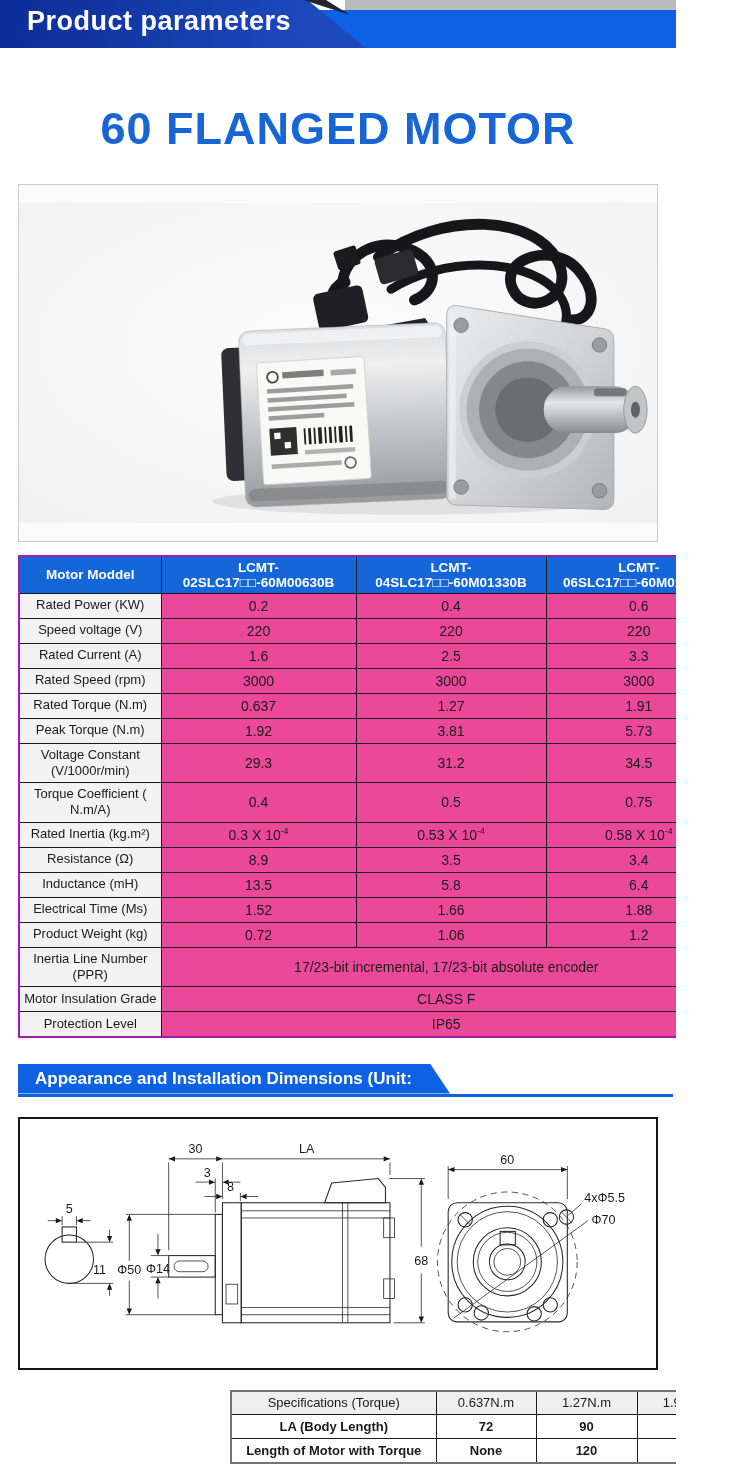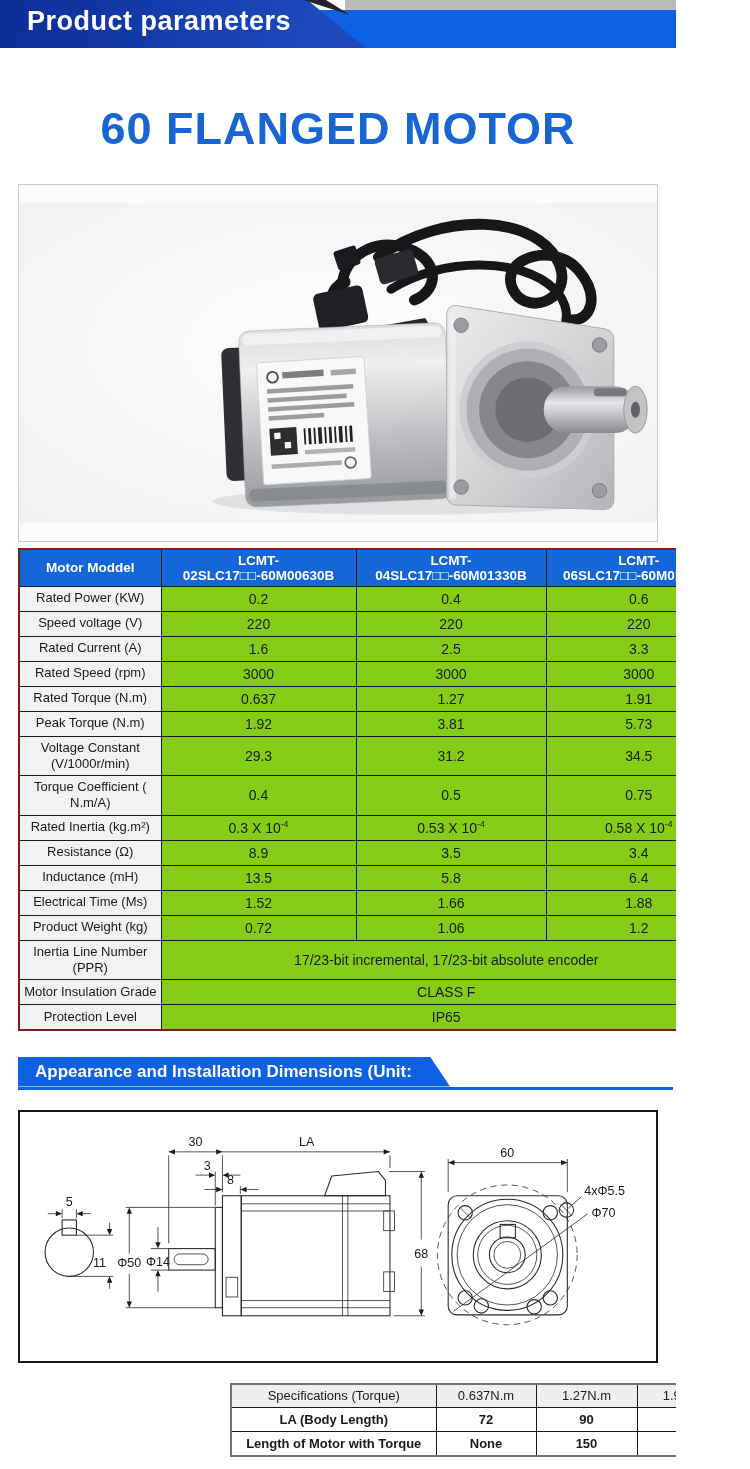--- a/index.html
+++ b/index.html
@@ -29,24 +29,24 @@
   
   .main-title{margin:56px 0 0;text-align:center;color:var(--title);
     font-size:45px;font-weight:800;letter-spacing:1px;line-height:1.1;}
 
   
   .photo-panel{margin:30px 18px 0;height:358px;border:1px solid #c9cacb;background:#fbfbfc;
     display:flex;align-items:center;justify-content:center;overflow:hidden;}
 
   
   table{border-collapse:collapse;table-layout:fixed;}
-  .spec-table{width:713px;margin:6px 0 0 18px;border:2px solid #7f1d1d;}
+  .spec-table{width:713px;margin:13px 0 0 18px;border:2px solid #a21caf;}
   .spec-table th,.spec-table td{border:1px solid #1a1a1a;text-align:center;vertical-align:middle;padding:3px 4px;}
   .spec-table th{background:var(--thead);color:#fff;font-size:13.5px;font-weight:bold;height:27px;}
-  .spec-table td{font-size:14px;height:25px;background:#84cc16;}
+  .spec-table td{font-size:14px;height:25px;background:#ec4899;}
   .spec-table td.lbl{background:#f2f2f2;font-size:13px;white-space:pre-line;line-height:1.25;}
   sup{font-size:.62em;line-height:0;}
 
   
   .section-banner-wrap{margin:26px 3px 0 18px;border-bottom:3px solid var(--accent);}
   .section-banner{width:432px;height:30px;background:var(--accent);
     clip-path:polygon(0 0,calc(100% - 20px) 0,100% 100%,0 100%);
     color:#fff;font-size:17px;font-weight:bold;line-height:30px;padding-left:17px;}
 
   
@@ -446,19 +446,19 @@
     <tbody id="dim-body">
         <tr>
           <td class="lbl">LA (Body Length)</td>
           <td>72</td>
           <td>90</td>
           <td>110</td>
         </tr>
         <tr>
           <td class="lbl">Length of Motor with Torque</td>
           <td>None</td>
-          <td>150</td>
+          <td>120</td>
           <td>140</td>
         </tr>
       </tbody>
   </table>
 
 </div>
 
 </body></html>

